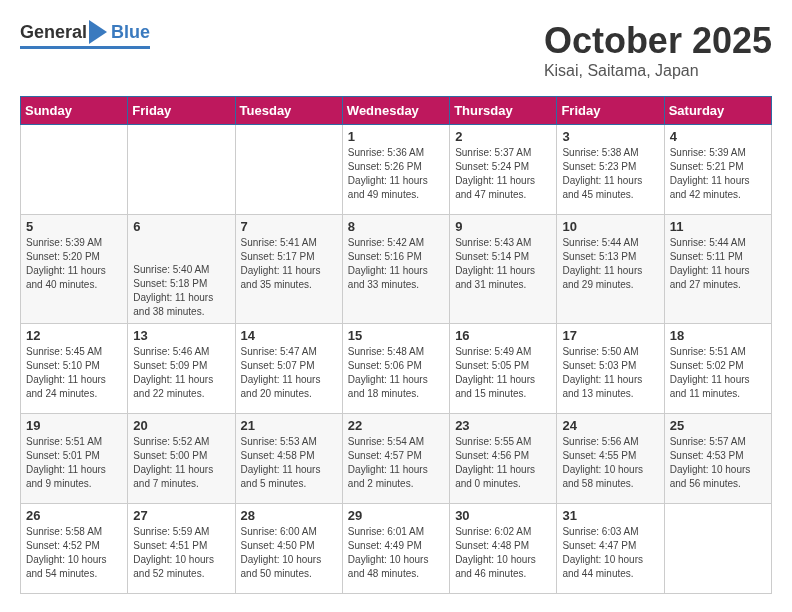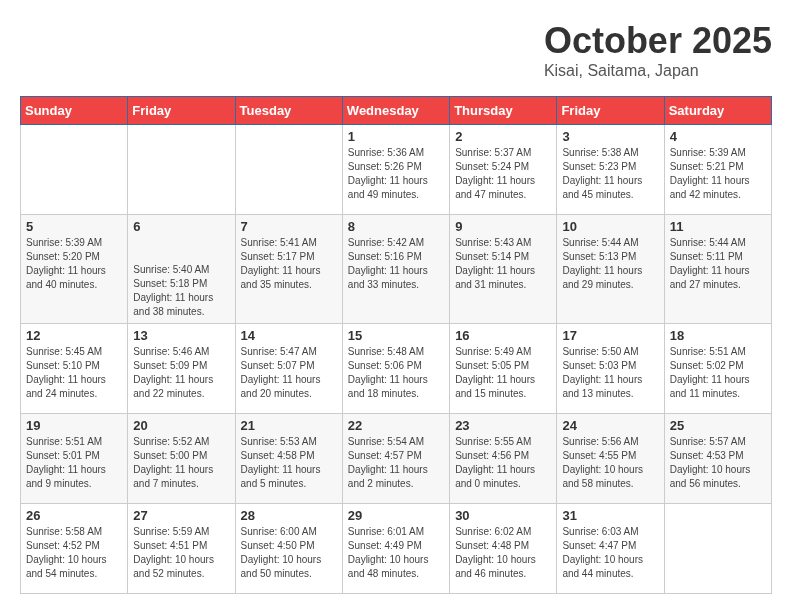--- a/index.html
+++ b/index.html
@@ -62,21 +62,21 @@
     .location {
       font-size: 16px;
       color: #555;
     }
     table {
       width: 100%;
       border-collapse: collapse;
       table-layout: fixed;
     }
     th {
-      background: #ef4444;
+      background: #be185d;
       color: #fff;
       font-size: 13px;
       font-weight: bold;
       padding: 6px 4px;
       text-align: left;
       border: 1px solid #2e6aa3;
     }
     td {
       border: 1px solid #ccc;
       vertical-align: top;
@@ -103,20 +103,25 @@
     tr:nth-child(odd) td {
       background: #fff;
     }
     th:first-child { border-radius: 0; }
   </style>
 </head>
 <body>
 
 <div class="header">
   <div class="logo">
+    <div class="logo-top">
+      <span class="logo-general">General</span>
+      <div class="logo-arrow"></div>
+      <span class="logo-blue">Blue</span>
+    </div>
     <div class="logo-line"></div>
   </div>
   <div class="title-section">
     <div class="month-title">October 2025</div>
     <div class="location">Kisai, Saitama, Japan</div>
   </div>
 </div>
 
 <table>
   <thead>

